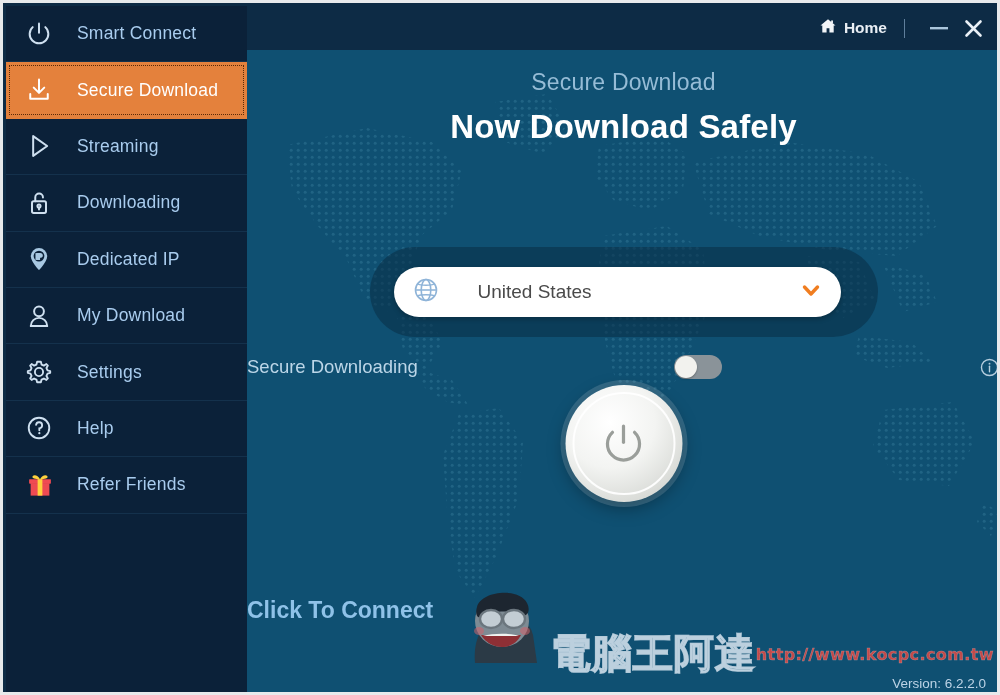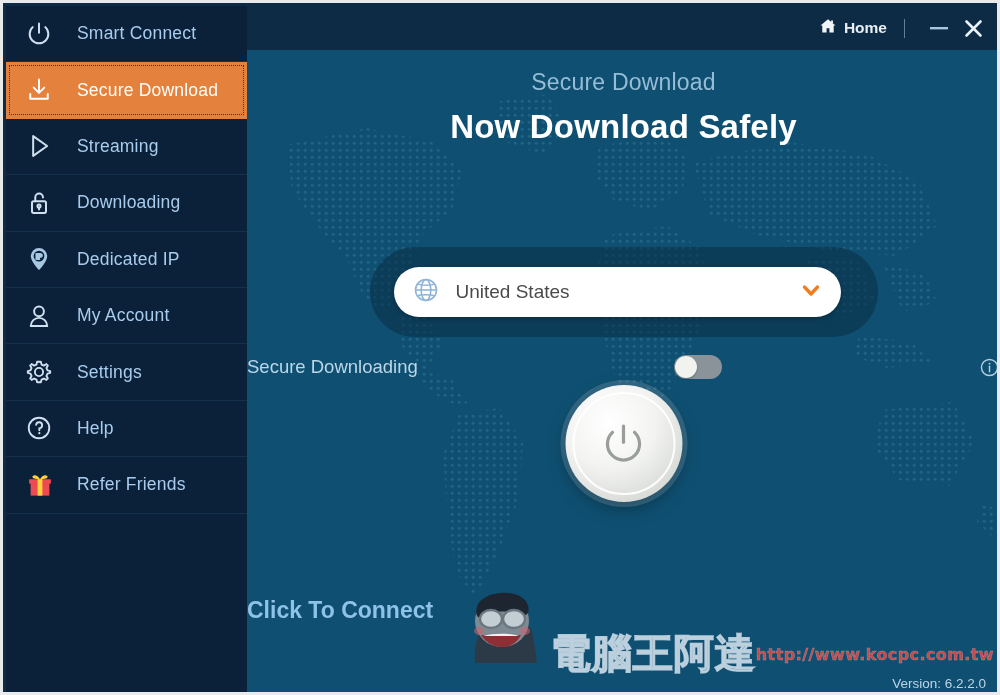--- a/index.html
+++ b/index.html
@@ -178,20 +178,21 @@
     width: 447px;
     height: 50px;
     background: #ffffff;
     border-radius: 25px;
     display: flex;
     align-items: center;
     padding: 0 18px 0 18px;
     box-sizing: border-box;
     cursor: pointer;
     box-shadow: 0 2px 5px rgba(0,0,0,.25);
+    gap: 22px;
   }
   .dropdown .country {
     flex: 1 1 auto;
     color: #4a4a4a;
     font-size: 19px;
     padding-left: 16px;
   }
 
   .toggle-row {
     position: absolute;
@@ -364,21 +365,21 @@
     </div>
 
     <div class="nav-item">
       <span class="ico">
         <svg width="28" height="28" viewBox="0 0 24 24" fill="none" stroke="#cfe0f0" stroke-width="1.7" stroke-linecap="round">
           <circle cx="12" cy="8" r="4.2"></circle>
           <path d="M5 20.5 C5 16.4 8.3 13.6 12 13.6 C15.7 13.6 19 16.4 19 20.5"></path>
           <path d="M5 20.5 L19 20.5"></path>
         </svg>
       </span>
-      <span class="label">My Account</span>
+      <span class="label">My Download</span>
     </div>
 
     <div class="nav-item">
       <span class="ico">
         <svg width="28" height="28" viewBox="0 0 24 24" fill="none" stroke="#cfe0f0" stroke-width="1.6" stroke-linejoin="round">
           <path d="M12 3.2 L13.6 3.2 L14.2 5.6 L16.2 6.5 L18.3 5.2 L19.6 6.5 L18.4 8.6 L19.3 10.6 L21.6 11.2 L21.6 12.8 L19.3 13.4 L18.4 15.4 L19.6 17.5 L18.3 18.8 L16.2 17.6 L14.2 18.5 L13.6 20.8 L12 20.8 L10.4 20.8 L9.8 18.5 L7.8 17.6 L5.7 18.8 L4.4 17.5 L5.6 15.4 L4.7 13.4 L2.4 12.8 L2.4 11.2 L4.7 10.6 L5.6 8.6 L4.4 6.5 L5.7 5.2 L7.8 6.5 L9.8 5.6 L10.4 3.2 Z"></path>
           <circle cx="12" cy="12" r="3.5"></circle>
         </svg>
       </span>
       <span class="label">Settings</span>

